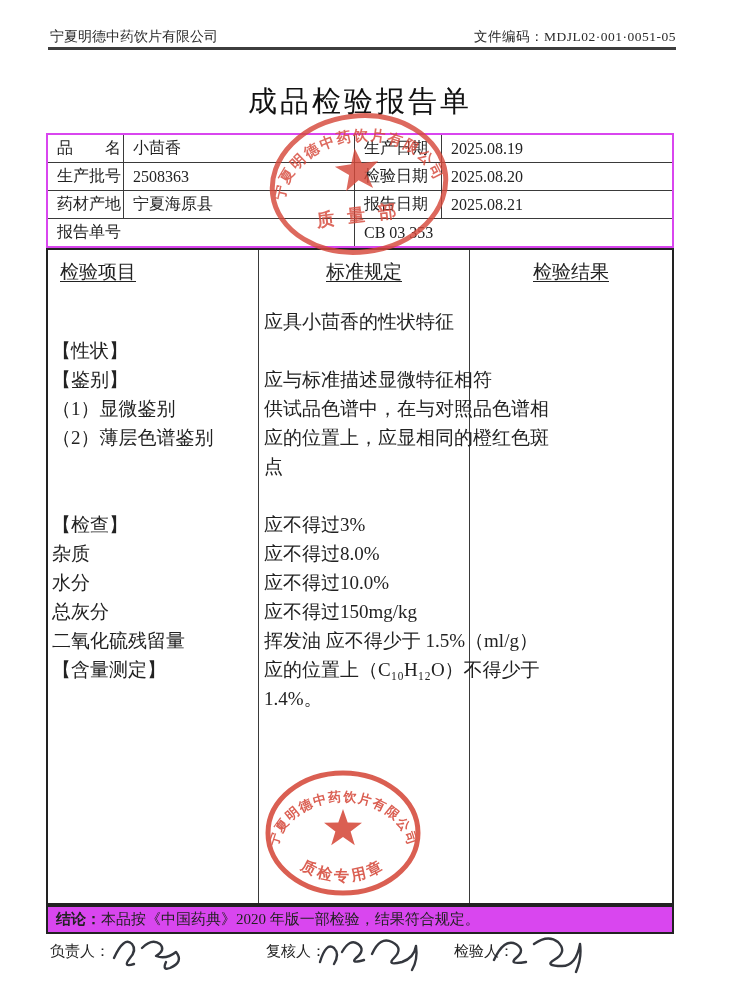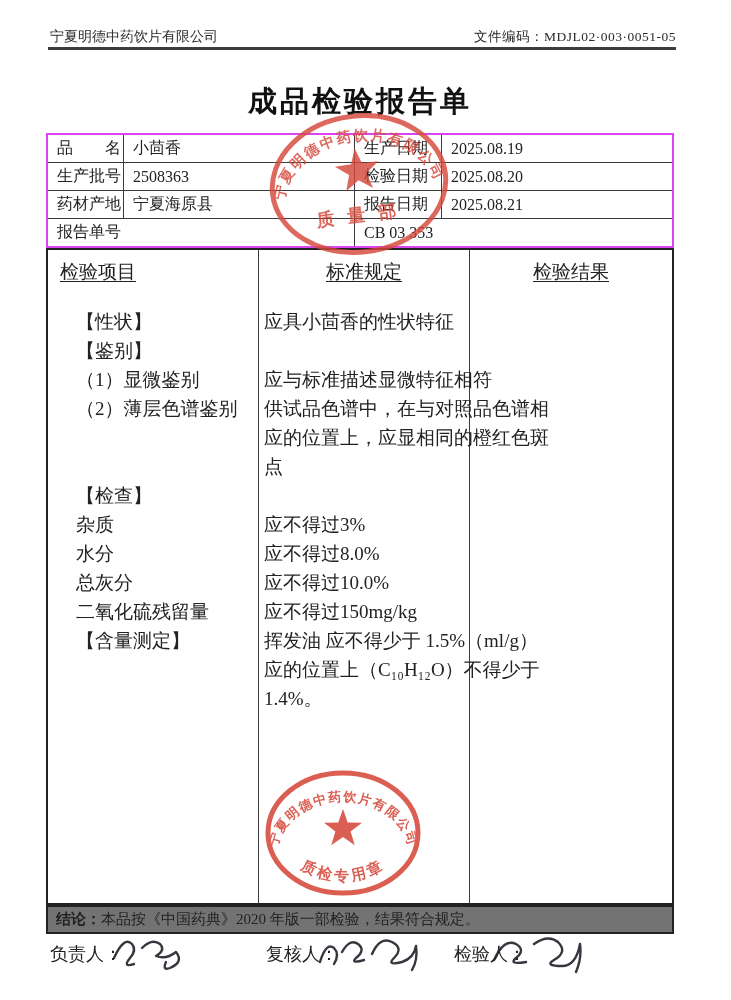--- a/index.html
+++ b/index.html
@@ -14,21 +14,21 @@
     display:flex; justify-content:space-between; font-size:14px; color:#2b2b2b;
   }
   .doc-header .code { font-size:13.5px; letter-spacing:0.5px; }
   .header-rule {
     position:absolute; left:48px; top:47px; width:628px; height:0;
     border-top:3px solid #3d3d3d;
   }
   
   .report-title {
     position:absolute; left:46px; top:82px; width:628px; text-align:center;
-    font-size:29px; font-weight:bold; letter-spacing:3px; color:#111;
+    font-size:29px; font-weight:normal; letter-spacing:3px; color:#111;
   }
   
   .info-table {
     position:absolute; left:46px; top:133px; width:628px; height:115px;
     border:2px solid #d946ef; box-sizing:border-box;
     display:grid;
     grid-template-columns:76px 231px 87px 1fr;
     grid-template-rows:28px 28px 28px 1fr;
     font-size:16px;
   }
@@ -49,34 +49,34 @@
   .vline.v2 { left:421px; }
   .col-header {
     position:absolute; top:9px; text-decoration:underline;
     text-underline-offset:3px; white-space:nowrap;
   }
   .col-header.h1 { left:12px; }
   .col-header.h2 { left:211px; width:210px; text-align:center; }
   .col-header.h3 { left:422px; width:202px; text-align:center; }
   .lines { position:absolute; top:57px; }
   .lines .line { height:29px; line-height:29px; white-space:nowrap; overflow:visible; }
-  .lines.c1 { left:28px;  width:194px; }
+  .lines.c1 { left:4px;  width:194px;margin-top:29px; }
   .lines.c2 { left:216px; width:202px; }
   .lines.c3 { left:432px; width:190px; }
   
   .conclusion {
     position:absolute; left:46px; top:905px; width:628px; height:29px;
     border:2px solid #222; box-sizing:border-box;
     display:flex; align-items:center; padding-left:8px; font-size:15px;
-    background:#737373;
+    background:#d946ef;
     text-align:right;
   }
   .conclusion .lbl { font-weight:bold; }
   
-  .sign-row { position:absolute; left:46px; top:936px; width:660px; height:50px; font-size:18px; }
+  .sign-row { position:absolute; left:46px; top:936px; width:660px; height:50px; font-size:15px; }
   .sign-row .slabel { position:absolute; top:6px; white-space:nowrap; }
   .slabel.resp { left:4px; }
   .slabel.review { left:220px; }
   .slabel.insp { left:408px; }
   .sig { position:absolute; top:-4px; }
   .sig.s1 { left:58px; }
   .sig.s2 { left:268px; }
   .sig.s3 { left:440px; }
   .sig svg path { stroke:#23262e; stroke-width:2.4; fill:none;
     stroke-linecap:round; stroke-linejoin:round; opacity:.92; }
@@ -85,21 +85,21 @@
   .stamp-top { left:263px; top:109px; width:192px; height:150px; opacity:.82; transform:rotate(-7deg); }
   .stamp-bottom { left:261px; top:769px; width:164px; height:130px; opacity:.88; }
 </style>
 </head>
 <body>
 
 <div class="page">
 
   <div class="doc-header">
     <span>宁夏明德中药饮片有限公司</span>
-    <span class="code"><span>文件编码：</span><span>MDJL02·003·0051-05</span></span>
+    <span class="code"><span>文件编码：</span><span>MDJL02·001·0051-05</span></span>
   </div>
   <div class="header-rule"></div>
 
   <div class="report-title">成品检验报告单</div>
 
   <div class="info-table">
     <div class="cell br bb">品　　名</div>
     <div class="cell br bb">小茴香</div>
     <div class="cell br bb">生产日期</div>
     <div class="cell bb">2025.08.19</div>

